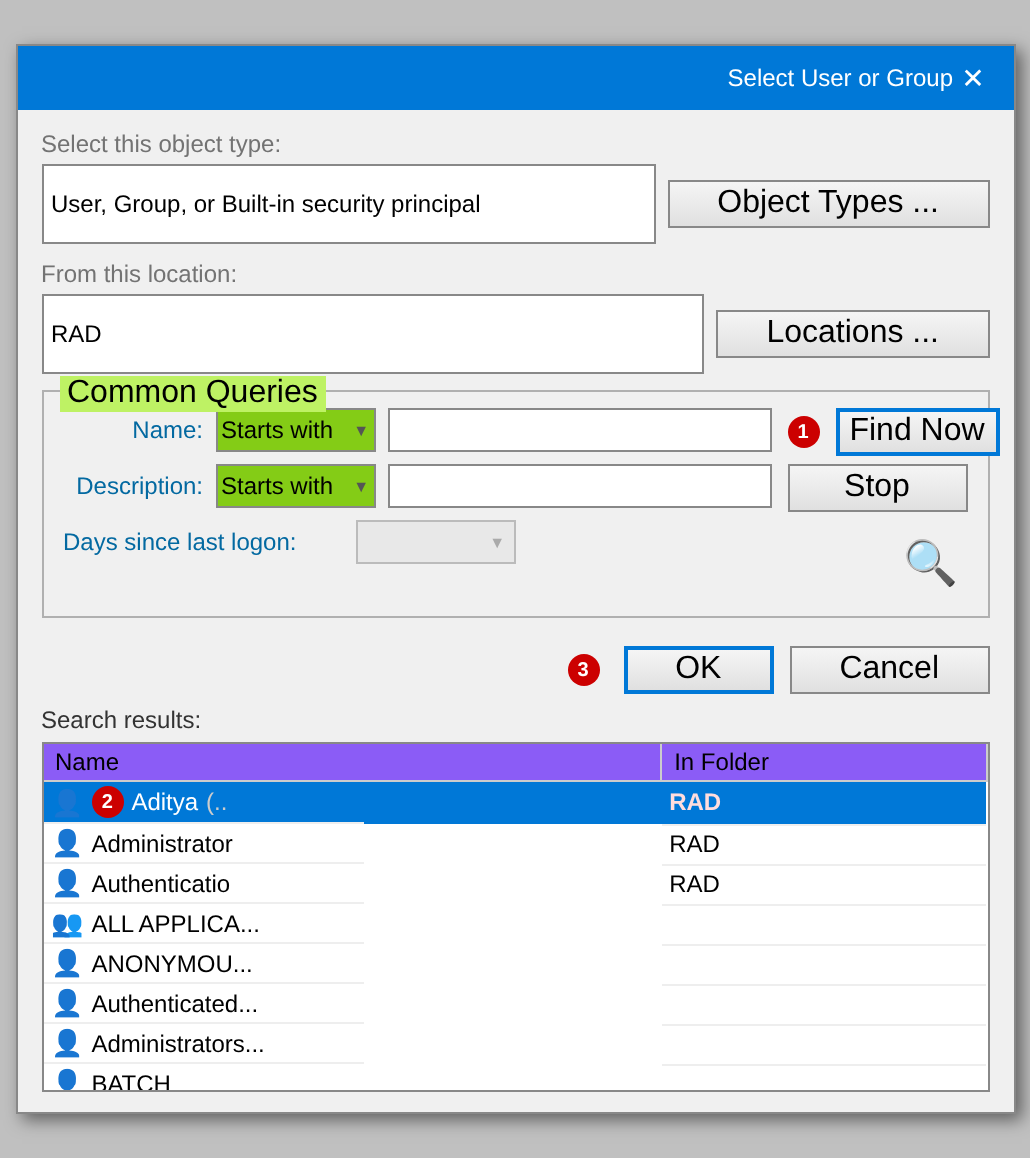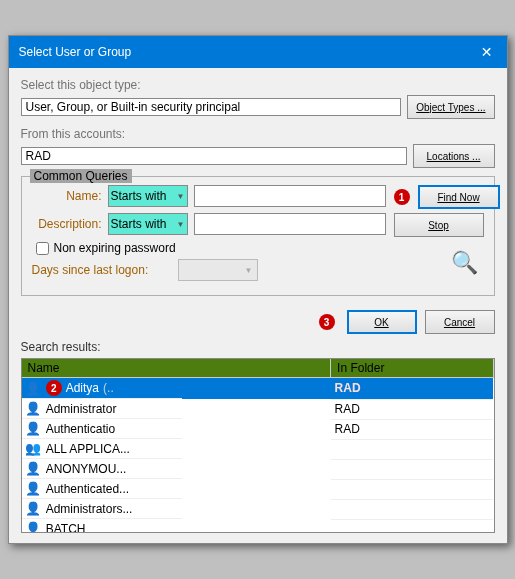--- a/index.html
+++ b/index.html
@@ -9,82 +9,81 @@
       background: #f0f0f0;
       border: 1px solid #888;
       box-shadow: 3px 3px 8px rgba(0,0,0,0.5);
       position: relative;
     }
     .title-bar {
       background: #0078d7;
       color: white;
       padding: 6px 10px;
       display: flex;
-      justify-content: space-between;
+      justify-content: flex-end;
       align-items: center;
       font-size: 12px;
       font-weight: 500;
     }
     .title-bar-close {
       cursor: pointer;
       font-size: 14px;
       background: none;
       border: none;
       color: white;
       width: 20px;
       height: 20px;
       display: flex;
       align-items: center;
       justify-content: center;
     }
     .dialog-body { padding: 10px 12px; }
     .label-text { color: #737373; margin-bottom: 3px; display: block; }
     .row { display: flex; align-items: center; margin-bottom: 8px; gap: 6px; }
-    .input-full { flex: 1; height: 18px; border: 1px solid #888; padding: 2px 4px; background: white; }
+    .input-full { flex: 1; height: 40px; border: 1px solid #888; padding: 2px 4px; background: white; }
     .btn {
       height: 24px;
       min-width: 82px;
       border: 1px solid #888;
       background: linear-gradient(to bottom, #f5f5f5, #e0e0e0);
       cursor: pointer;
-      padding: 2px 8px;
-      font-size: 10px;
+      padding: 2px 24px;
+      font-size: 16px;
       display: flex;
       align-items: center;
       justify-content: center;
       white-space: nowrap;
-      text-decoration: underline;
     }
     .btn-primary {
       border: 2px solid #0078d7;
       background: linear-gradient(to bottom, #f5f5f5, #e0e0e0);
     }
     .group-box {
       border: 1px solid #b0b0b0;
       padding: 8px 10px;
       margin-bottom: 10px;
       position: relative;
     }
     .group-box-title {
       position: absolute;
       top: -8px;
       left: 8px;
-      background: #a3a3a3;
+      background: #bef264;
       padding: 0 4px;
-      font-size: 12px;
+      font-size: 16px;
     }
     .group-inner { display: flex; gap: 8px; }
     .group-left { flex: 1; }
     .group-right { display: flex; flex-direction: column; gap: 4px; width: 90px; align-items: stretch; }
     .form-row { display: flex; align-items: center; margin-bottom: 6px; gap: 6px; }
-    .form-label { width: 70px; text-align: right; color: #a16207; flex-shrink: 0; }
+    .form-label { width: 70px; text-align: right; color: #0369a1; flex-shrink: 0; }
     .select-combo {
       height: 22px;
       border: 1px solid #888;
-      background: #5eead4;
+      background: #84cc16;
       padding: 0 2px;
       width: 80px;
       display: flex;
       align-items: center;
       justify-content: space-between;
       cursor: pointer;
     }
     .select-combo-arrow { font-size: 8px; color: #555; }
     .input-medium { flex: 1; height: 22px; border: 1px solid #888; padding: 2px 4px; background: white; }
     .checkbox-row { display: flex; align-items: center; gap: 5px; margin-bottom: 4px; padding-left: 4px; }
@@ -115,21 +114,21 @@
     .results-label { font-size: 12px; color: #333; margin-bottom: 4px; }
     .results-table-wrapper {
       border: 1px solid #888;
       background: white;
       height: 175px;
       overflow-y: scroll;
       position: relative;
     }
     .results-table { width: 100%; border-collapse: collapse; }
     .results-table th {
-      background: #4d7c0f;
+      background: #8b5cf6;
       border-bottom: 1px solid #ccc;
       border-right: 1px solid #ccc;
       padding: 2px 6px;
       text-align: left;
       font-weight: normal;
       position: sticky;
       top: 0;
       z-index: 1;
     }
     .results-table td {
@@ -175,21 +174,21 @@
 
     <div>
       <span class="label-text">Select this object type:</span>
       <div class="row">
         <input type="text" class="input-full" readonly="" value="User, Group, or Built-in security principal" style="">
         <button class="btn">Object Types ...</button>
       </div>
     </div>
 
     <div>
-      <span class="label-text">From this accounts:</span>
+      <span class="label-text">From this location:</span>
       <div class="row">
         <input type="text" class="input-full" readonly="" value="RAD" style="">
         <button class="btn">Locations ...</button>
       </div>
     </div>
 
     <div class="group-box">
       <span class="group-box-title">Common Queries</span>
       <div class="group-inner">
         <div class="group-left">
@@ -205,24 +204,20 @@
 
           <div class="form-row">
             <span class="form-label">Description:</span>
             <div class="select-combo">
               <span>Starts with</span>
               <span class="select-combo-arrow">▼</span>
             </div>
             <input type="text" class="input-medium" style="">
           </div>
 
-          <div class="checkbox-row">
-            <input type="checkbox" id="nonexp" style="">
-            <label for="nonexp">Non expiring password</label>
-          </div>
 
           <div class="form-row" style="margin-top:4px;">
             <span class="form-label" style="width:140px; text-align:left;">Days since last logon:</span>
             <div class="disabled-input">
               <span style="flex:1;"></span>
               <span style="font-size:8px; color:#aaa;">▼</span>
             </div>
           </div>
         </div>
 

